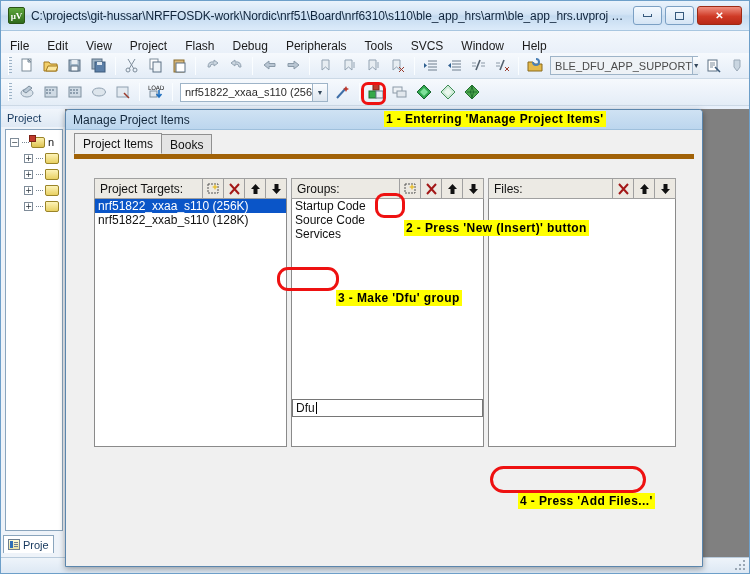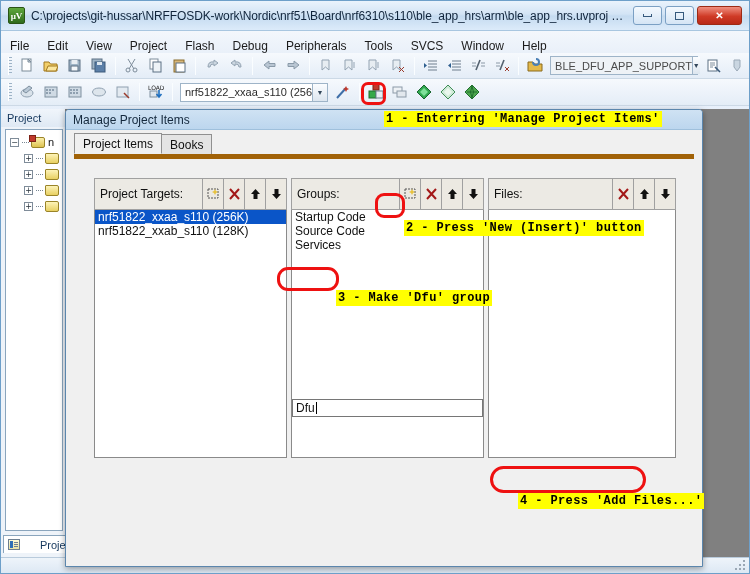--- a/index.html
+++ b/index.html
@@ -133,21 +133,21 @@
   .folder.root::after {
     content:''; position:absolute; left:-3px; top:-3px; width:5px; height:5px;
     background:#c0392b; border:1px solid #7d2217;
   }
   .tlabel { font-size: 11px; color: #111; overflow: hidden; }
   .proj-tab-bar {
     position: absolute; left: 2px; bottom: 4px; width: 60px; height: 20px;
     display: flex; align-items: flex-end;
   }
   .proj-tab {
-    display: flex; align-items: center; gap: 20px; height: 18px;
+    display: flex; align-items: center; gap: 3px; height: 18px;
     border: 1px solid #8aa5bd; border-bottom: none; background: #fff;
     padding: 0 4px; font-size: 11px; color: #14365c;
   }
   .mini-icon {
     width: 12px; height: 11px; border: 1px solid #6d7f91;
     background: linear-gradient(180deg,#fefbd8,#e9e2a4); flex: none; position: relative;
   }
   .mini-icon::before {
     content:''; position:absolute; left:1px; top:1px; width:3px; height:7px; background:#2f6fb5;
   }
@@ -205,21 +205,21 @@
     margin-right: -1px;
   }
   .tab.active {
     background: #f0f0f0; height: 21px; border-bottom: 1px solid #f0f0f0;
     position: relative; z-index: 2;
   }
 
   
   .panel { position: absolute; top: 48px; }
   .panel-head {
-    height: 32px; border: 1px solid #a0a0a0; background: #eceae4;
+    height: 21px; border: 1px solid #a0a0a0; background: #eceae4;
     display: flex; align-items: center; padding-left: 5px;
     font-size: 12px; color: #111;
   }
   .panel-head .hbtns { margin-left: auto; display: flex; align-items: stretch; height: 100%; }
   .hbtn {
     width: 21px; border-left: 1px solid #a0a0a0; background: #ece9e2;
     display: flex; align-items: center; justify-content: center;
   }
   .listbox {
     border: 1px solid #8a8a8a; border-top: none; background: #fff;
@@ -246,21 +246,21 @@
     display: flex; align-items: center; padding-left: 3px;
     font-size: 12px; color: #111;
   }
   .caret {
     display: inline-block; width: 1px; height: 12px; background: #000; margin-left: 1px;
   }
 
   
   .ann {
     position: absolute; background: #ffff00; color: #000;
-    font-family: Liberation Mono, monospace; font-weight: bold;
+    font-family: Liberation Sans, sans-serif; font-weight: bold;
     font-size: 12px; letter-spacing: 0.4px; white-space: nowrap;
     z-index: 60; line-height: 14px; padding: 1px 2px;
   }
   #ann-1 { left: 383px; top: 110px; }
   #ann-2 { left: 403px; top: 219px; }
   #ann-3 { left: 335px; top: 289px; }
   #ann-4 { left: 517px; top: 492px; }
 
   .ring {
     position: absolute; border: 3px solid #ee1111; border-radius: 18px;

